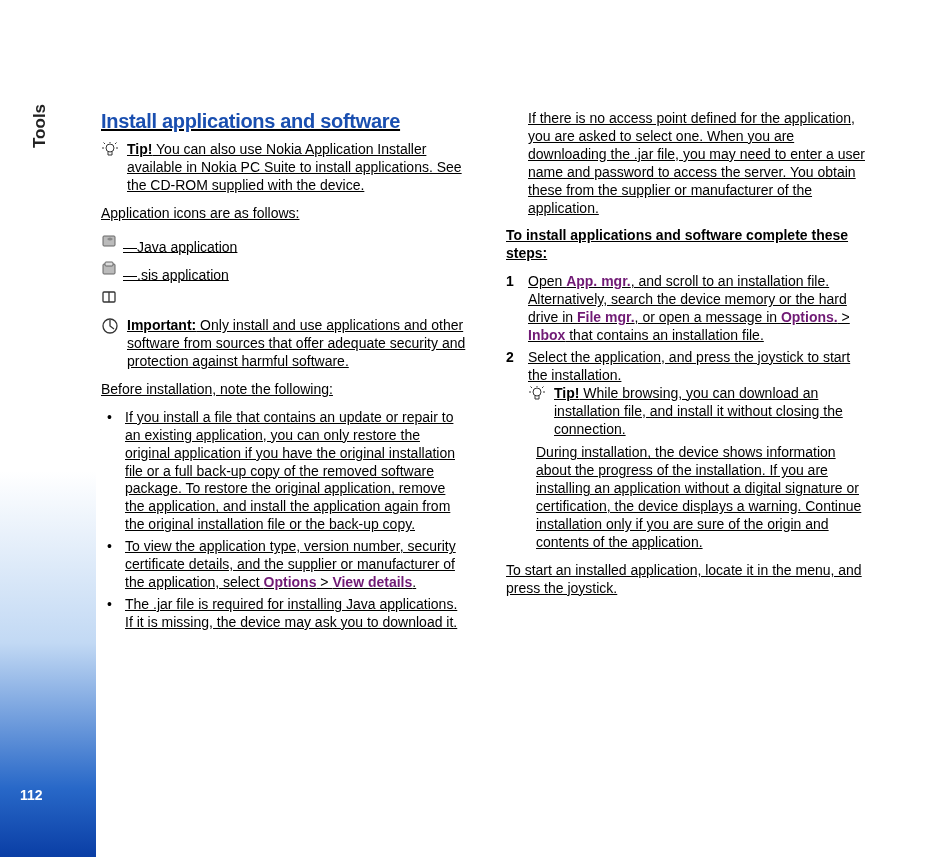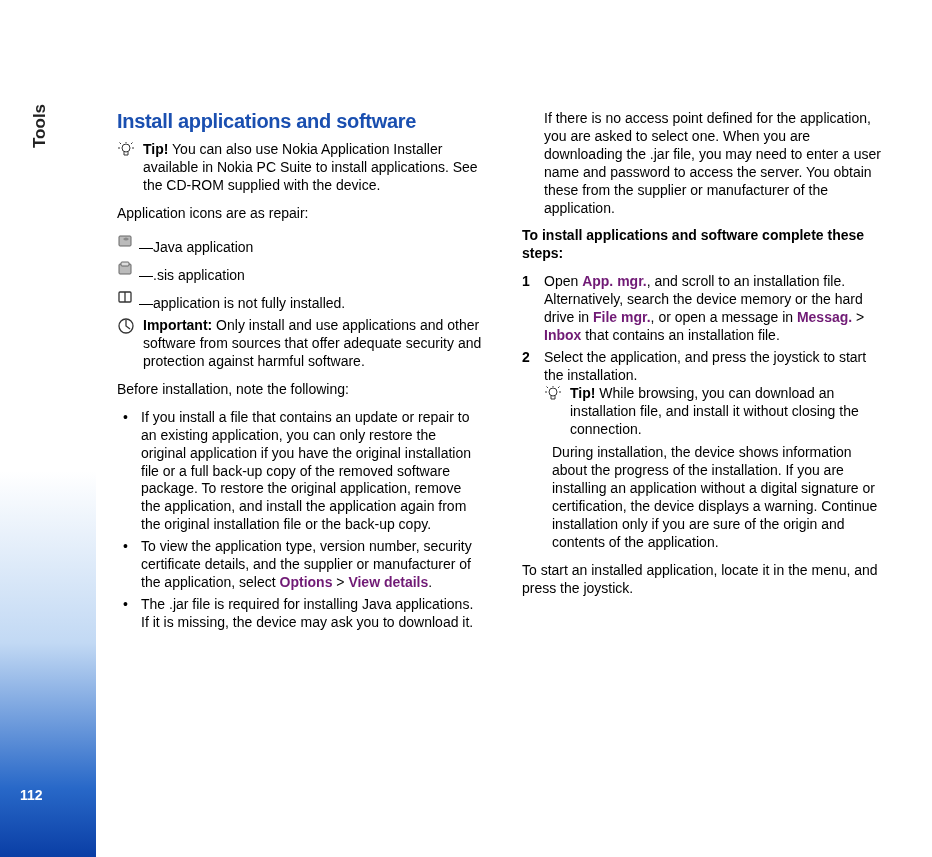--- a/index.html
+++ b/index.html
@@ -39,25 +39,26 @@
   .page-number {
     position: absolute;
     left: 20px;
     bottom: 54px;
     font-weight: bold;
     font-size: 14px;
     color: #fff;
   }
   .content {
     position: absolute;
-    left: 117px;
+    left: 101px;
     top: 110px;
     width: 770px;
     display: flex;
     gap: 40px;
+    text-decoration: underline;
   }
   .col {
     width: 370px;
   }
   h2 {
     font-size: 20px;
     font-weight: bold;
     color: #1a4fb0;
     margin-bottom: 8px;
     font-family: "Arial Narrow", Arial, sans-serif;
@@ -140,21 +141,21 @@
               <g stroke="#333" stroke-width="1" fill="none">
                 <circle cx="9" cy="6" r="4"></circle>
                 <path d="M7 10 L7 13 L11 13 L11 10"></path>
                 <path d="M3 6 L1 6 M15 6 L17 6 M4 2 L2.5 0.5 M14 2 L15.5 0.5 M9 1 L9 -1"></path>
               </g>
             </svg>
         </span>
         <span class="bold">Tip!</span><span> You can also use Nokia Application Installer available in Nokia PC Suite to install applications. See the CD-ROM supplied with the device.</span>
       </div>
 
-      <p>Application icons are as repair:</p>
+      <p>Application icons are as follows:</p>
 
       <div class="icon-line">
         <span class="app-icon">
           <svg width="18" height="16" viewBox="0 0 18 16">
               <rect x="2" y="3" width="12" height="10" rx="1" fill="#bbb" stroke="#666"></rect>
               <path d="M6 6 Q9 3 12 6 Q9 9 6 6" fill="#888"></path>
             </svg>
         </span><span>—Java application</span>
       </div>
       <div class="icon-line">
@@ -164,21 +165,21 @@
               <rect x="4" y="1" width="8" height="4" rx="1" fill="#ddd" stroke="#666"></rect>
             </svg>
         </span><span>—.sis application</span>
       </div>
       <div class="icon-line">
         <span class="app-icon">
           <svg width="18" height="16" viewBox="0 0 18 16">
               <rect x="2" y="3" width="12" height="10" rx="1" fill="none" stroke="#333" stroke-width="1.3"></rect>
               <line x1="8" y1="3" x2="8" y2="13" stroke="#333" stroke-width="1.3"></line>
             </svg>
-        </span><span>—application is not fully installed.</span>
+        </span>
       </div>
 
       <div class="important-block">
         <span class="important-icon">
           <svg width="18" height="16" viewBox="0 0 18 16">
               <circle cx="9" cy="8" r="7" fill="none" stroke="#333" stroke-width="1.3"></circle>
               <path d="M9 2 L9 8 L13 11" stroke="#333" stroke-width="1.3" fill="none"></path>
             </svg>
         </span>
         <span class="bold">Important:</span><span> Only install and use applications and other software from sources that offer adequate security and protection against harmful software.</span>
@@ -195,21 +196,21 @@
       </ul>
     </div>
 
     <div class="col">
       <p style="padding-left:22px">If there is no access point defined for the application, you are asked to select one. When you are downloading the .jar file, you may need to enter a user name and password to access the server. You obtain these from the supplier or manufacturer of the application.</p>
 
       <p class="bold">To install applications and software complete these steps:</p>
 
       <ol>
         <li>
-          <span>Open </span><span class="link">App. mgr.</span><span>, and scroll to an installation file. Alternatively, search the device memory or the hard drive in </span><span class="link">File mgr.</span><span>, or open a message in </span><span class="link">Messag.</span><span> &gt; </span><span class="link">Inbox</span><span> that contains an installation file.</span>
+          <span>Open </span><span class="link">App. mgr.</span><span>, and scroll to an installation file. Alternatively, search the device memory or the hard drive in </span><span class="link">File mgr.</span><span>, or open a message in </span><span class="link">Options.</span><span> &gt; </span><span class="link">Inbox</span><span> that contains an installation file.</span>
         </li>
         <li>
           <span>Select the application, and press the joystick to start the installation.</span>
           <div class="nested-tip">
             <span class="tip-icon">
               <svg width="18" height="16" viewBox="0 0 18 16">
                   <g stroke="#333" stroke-width="1" fill="none">
                     <circle cx="9" cy="6" r="4"></circle>
                     <path d="M7 10 L7 13 L11 13 L11 10"></path>
                     <path d="M3 6 L1 6 M15 6 L17 6 M4 2 L2.5 0.5 M14 2 L15.5 0.5 M9 1 L9 -1"></path>

